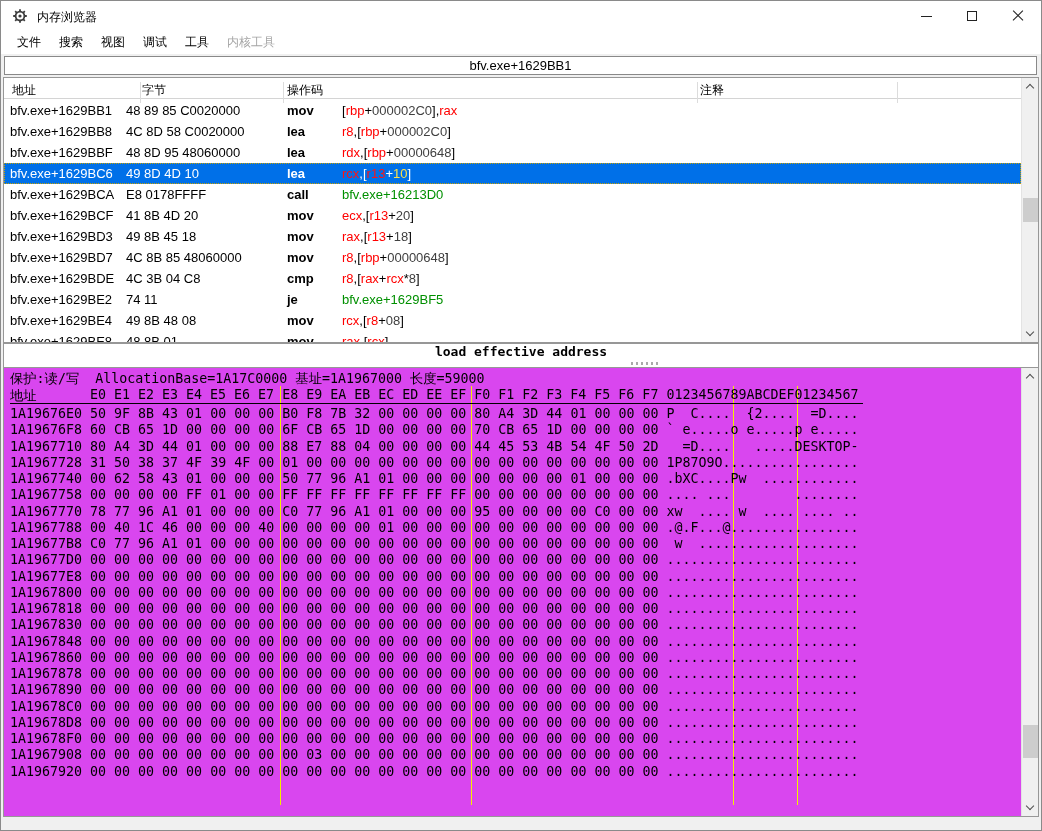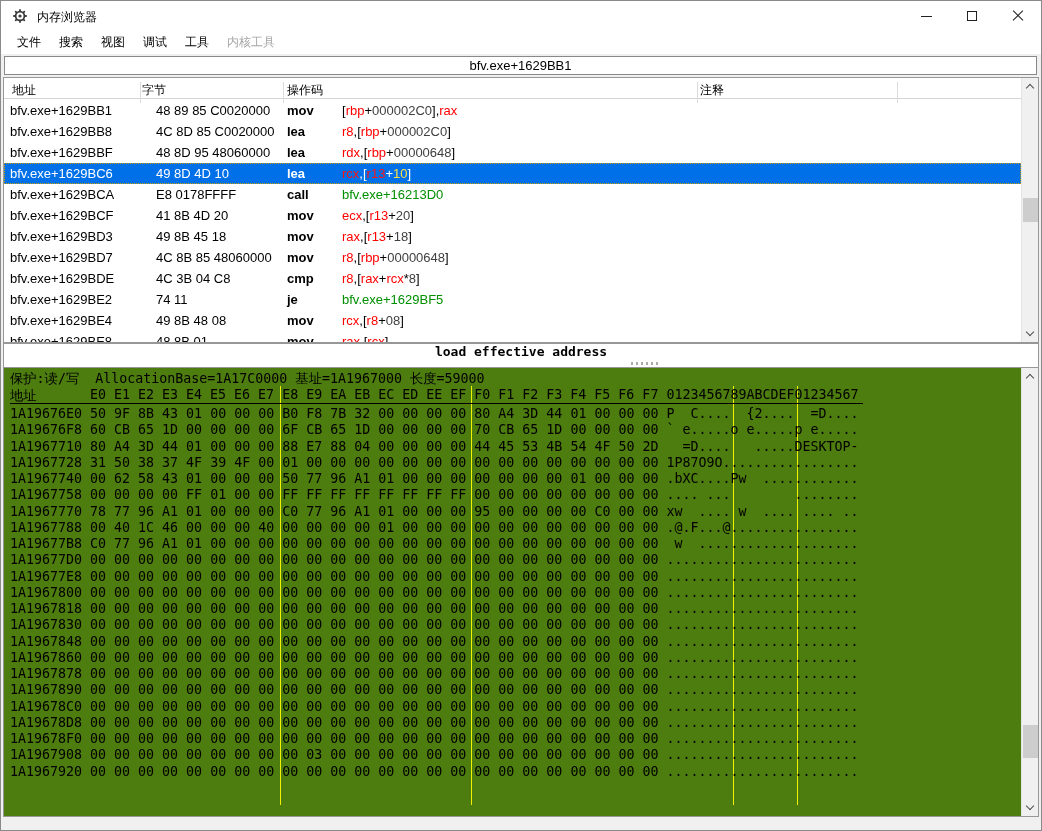--- a/index.html
+++ b/index.html
@@ -30,21 +30,21 @@
     border:1px solid #898989;text-align:center;font-size:13px;line-height:17px;}
   
   .disasm{position:absolute;left:2px;top:76px;width:1036px;height:266px;background:#fff;border:1px solid #979797;overflow:hidden;}
   .dhead{position:absolute;left:0;top:0;right:17px;height:21px;background:#fff;border-bottom:1px solid #d4d4d4;font-size:12px;}
   .dhead span{position:absolute;top:4px;}
   .dh-addr{left:8px;} .dh-bytes{left:138px;} .dh-op{left:283px;} .dh-comment{left:696px;}
   .dhv{position:absolute;top:0;width:1px;height:21px;background:#dcdcdc;}
   #disasm-rows{position:absolute;left:0;top:22px;right:17px;bottom:0;}
   .drow{position:relative;height:21px;font-size:13px;}
   .drow span{position:absolute;top:3px;white-space:pre;}
-  .daddr{left:6px;} .dbytes{left:152px;} .dmn{left:283px;font-weight:bold;} .dops{left:338px;}
+  .daddr{left:6px;} .dbytes{left:122px;} .dmn{left:283px;font-weight:bold;} .dops{left:338px;}
   .op-reg{position:static !important;color:#ff0000;}
   .op-num{position:static !important;color:#404040;}
   .op-sym{position:static !important;color:#000;}
   .op-target{position:static !important;color:#009000;}
   .drow.sel{background:#0070e8;color:#fff;outline:1px dotted #c8a200;outline-offset:-1px;}
   .drow.sel .op-sym{color:#fff;}
   .drow.sel .op-num{color:#fde047;}
   .drow.sel .op-reg{color:#ff1414;}
   
   .vscroll{position:absolute;right:0;top:0;width:17px;height:100%;background:#f0f0f0;border-left:1px solid #e3e3e3;}
@@ -55,21 +55,21 @@
   .chev.down{top:4px;transform:rotate(225deg);}
   .sb-thumb{position:absolute;left:1px;width:15px;background:#cdcdcd;}
   
   .statusstrip{position:absolute;left:2px;top:342px;width:1036px;height:27px;background:#fff;border:1px solid #979797;
     text-align:center;font-family:"DejaVu Sans Mono",monospace;font-size:13px;font-weight:bold;line-height:15px;}
   
   .splitter{position:absolute;left:2px;top:359px;width:1036px;height:7px;}
   .grip{position:absolute;left:628px;top:2px;width:28px;height:3px;
     background:repeating-linear-gradient(90deg,#aaa 0 2px,transparent 2px 5px);}
   
-  .hexpanel{position:absolute;left:2px;top:366px;width:1036px;height:450px;background:#4d7c0f;border:1px solid #979797;
+  .hexpanel{position:absolute;left:2px;top:366px;width:1036px;height:450px;background:#d946ef;border:1px solid #979797;
     font-family:"DejaVu Sans Mono",monospace;font-size:13.3px;overflow:hidden;}
   .hx-info{position:absolute;left:6px;top:2px;white-space:pre;}
   .hx-addr-label{position:absolute;left:6px;top:19px;}
   .hx-cols{position:absolute;left:86px;top:19px;white-space:pre;}
   .hx-underline{position:absolute;left:6px;top:35px;width:853px;height:1px;background:#000;}
   #hex-rows{position:absolute;left:0;top:38px;right:17px;bottom:0;}
   .hrow{position:relative;height:16.25px;line-height:16.25px;padding-left:6px;white-space:pre;}
   .ysep{position:absolute;top:18px;width:1px;height:419px;background:#f0f000;}
   .ysep.s1{left:276px;} .ysep.s2{left:467px;} .ysep.s3{left:729px;} .ysep.s4{left:793px;}
 </style>
@@ -124,21 +124,21 @@
     </div>
     <div id="disasm-rows">
         <div class="drow">
           <span class="daddr">bfv.exe+1629BB1</span>
           <span class="dbytes">48 89 85 C0020000</span>
           <span class="dmn">mov</span>
           <span class="dops"><span class="op-sym">[</span><span class="op-reg">rbp</span><span class="op-sym">+</span><span class="op-num">000002C0</span><span class="op-sym">],</span><span class="op-reg">rax</span></span>
         </div>
         <div class="drow">
           <span class="daddr">bfv.exe+1629BB8</span>
-          <span class="dbytes">4C 8D 85 C0020000</span>
+          <span class="dbytes">4C 8D 58 C0020000</span>
           <span class="dmn">lea</span>
           <span class="dops"><span class="op-reg">r8</span><span class="op-sym">,[</span><span class="op-reg">rbp</span><span class="op-sym">+</span><span class="op-num">000002C0</span><span class="op-sym">]</span></span>
         </div>
         <div class="drow">
           <span class="daddr">bfv.exe+1629BBF</span>
           <span class="dbytes">48 8D 95 48060000</span>
           <span class="dmn">lea</span>
           <span class="dops"><span class="op-reg">rdx</span><span class="op-sym">,[</span><span class="op-reg">rbp</span><span class="op-sym">+</span><span class="op-num">00000648</span><span class="op-sym">]</span></span>
         </div>
         <div class="drow sel">

